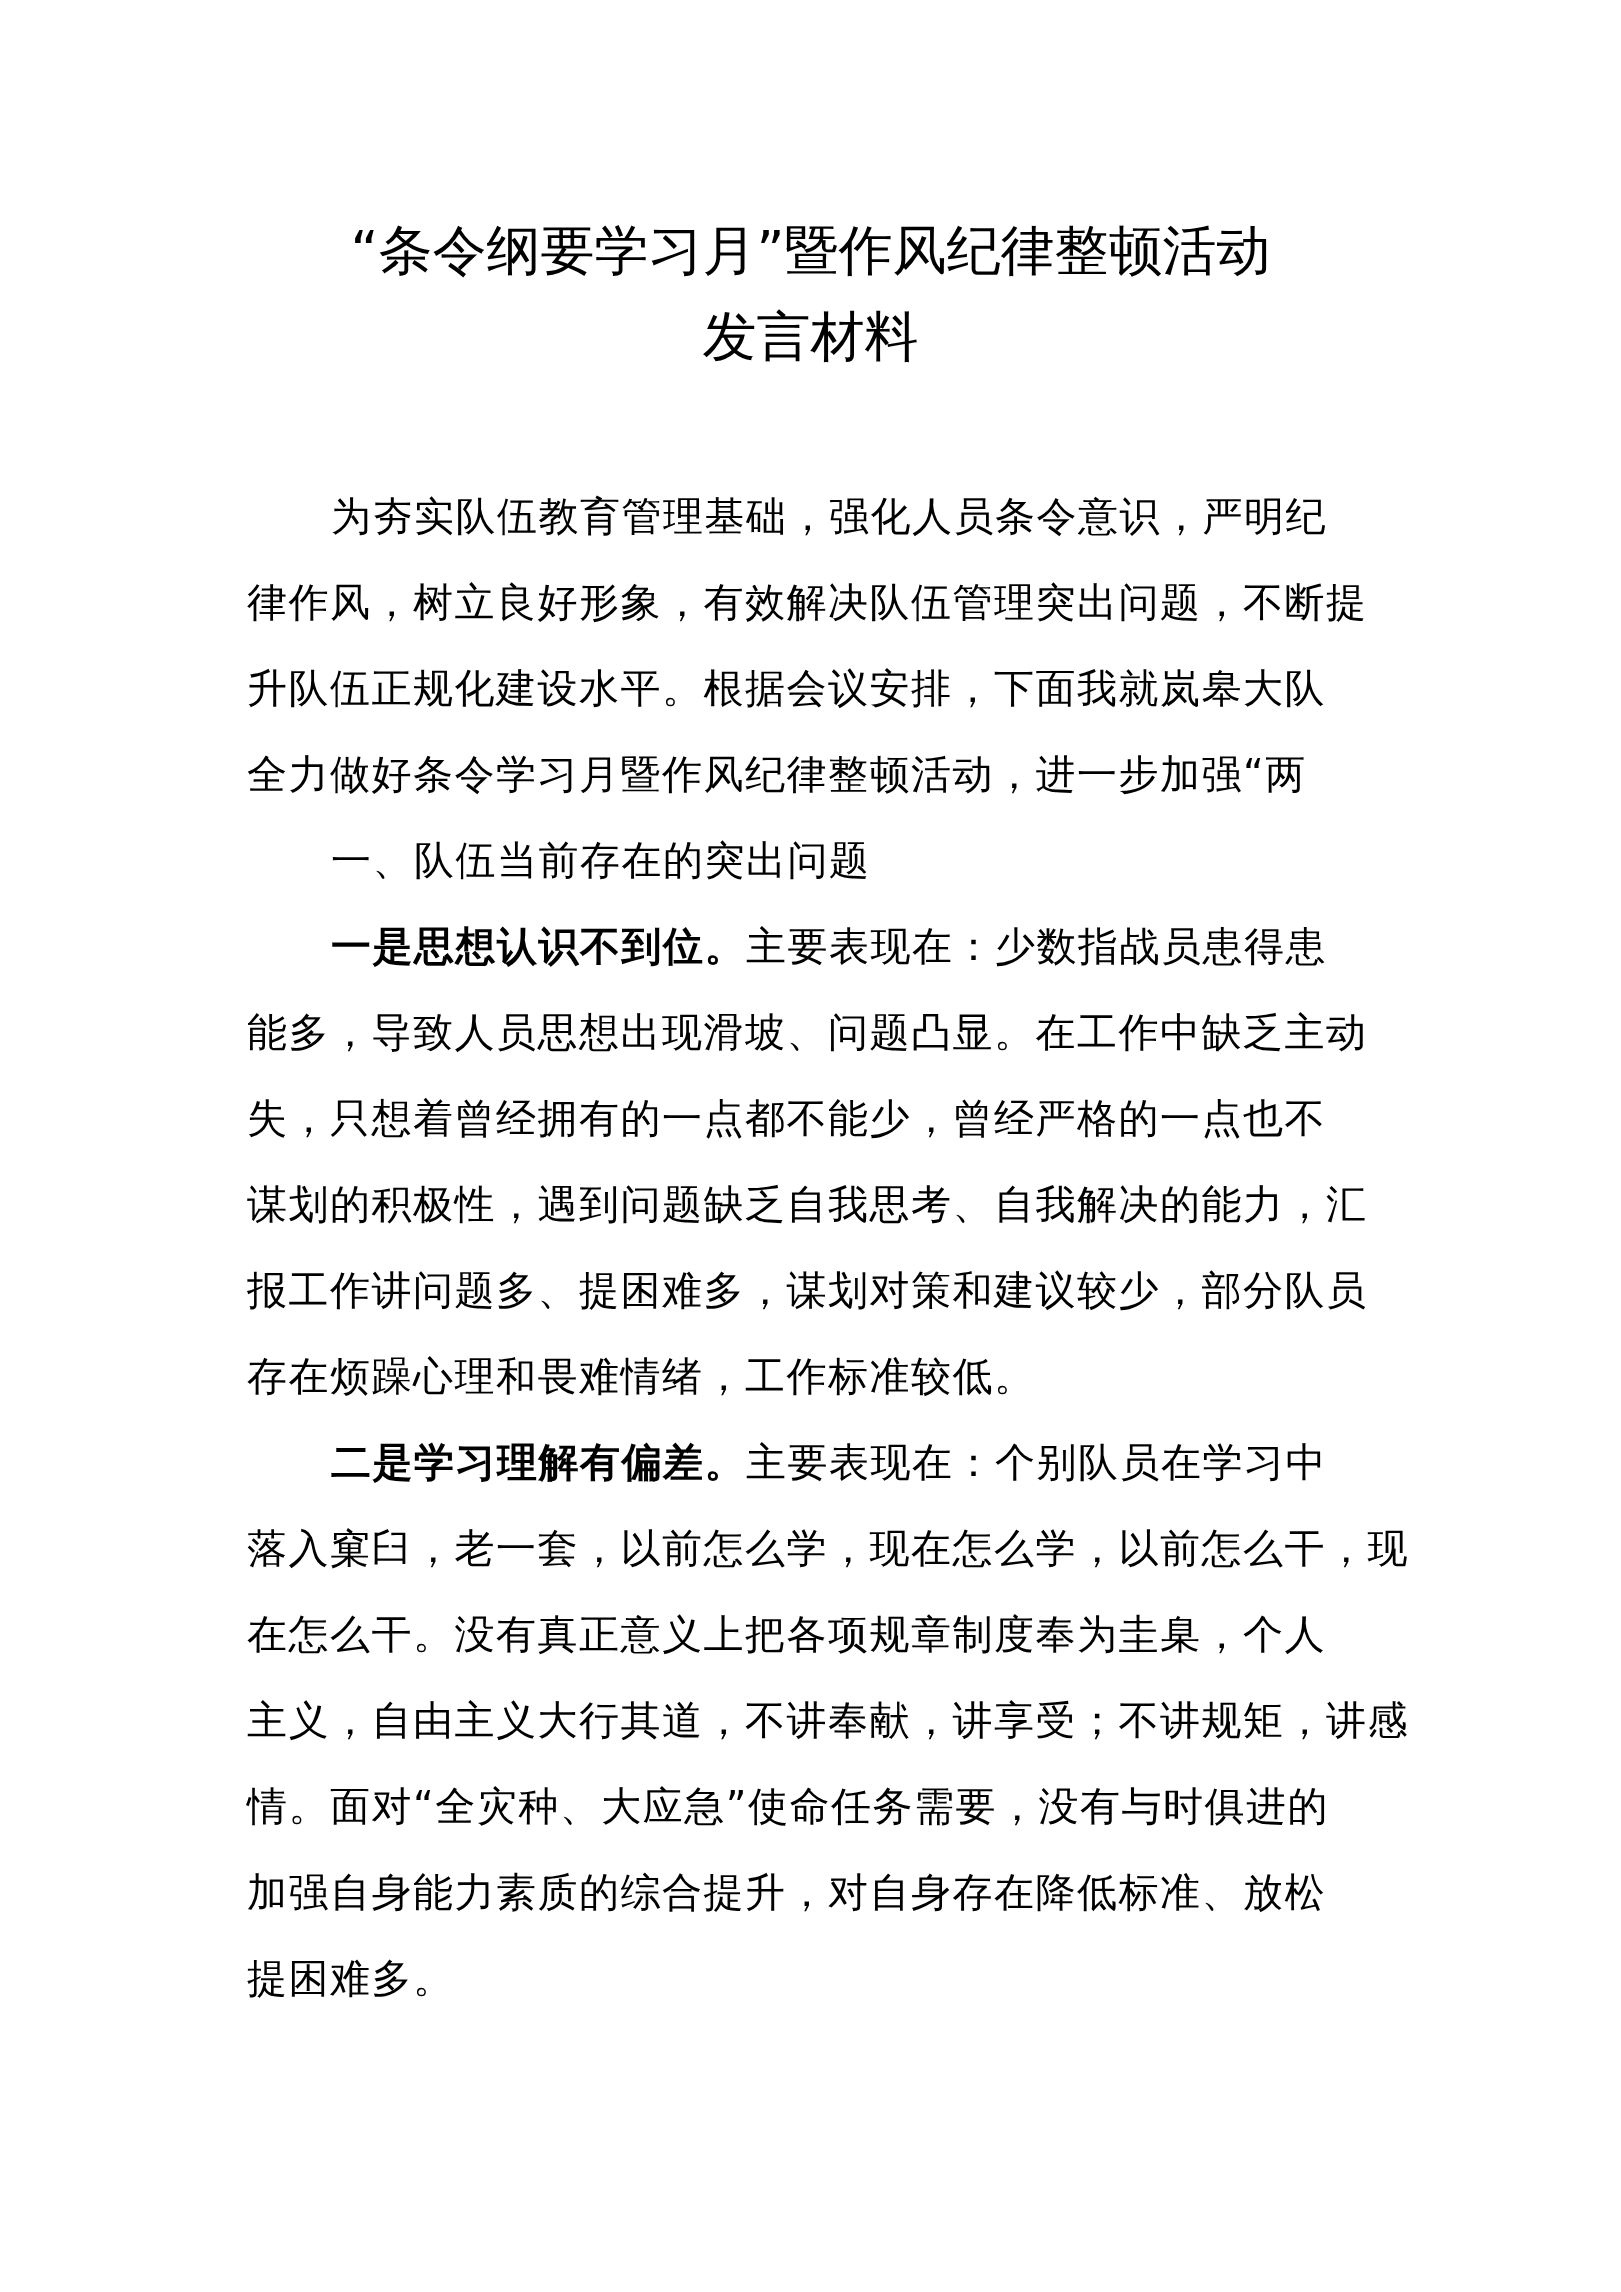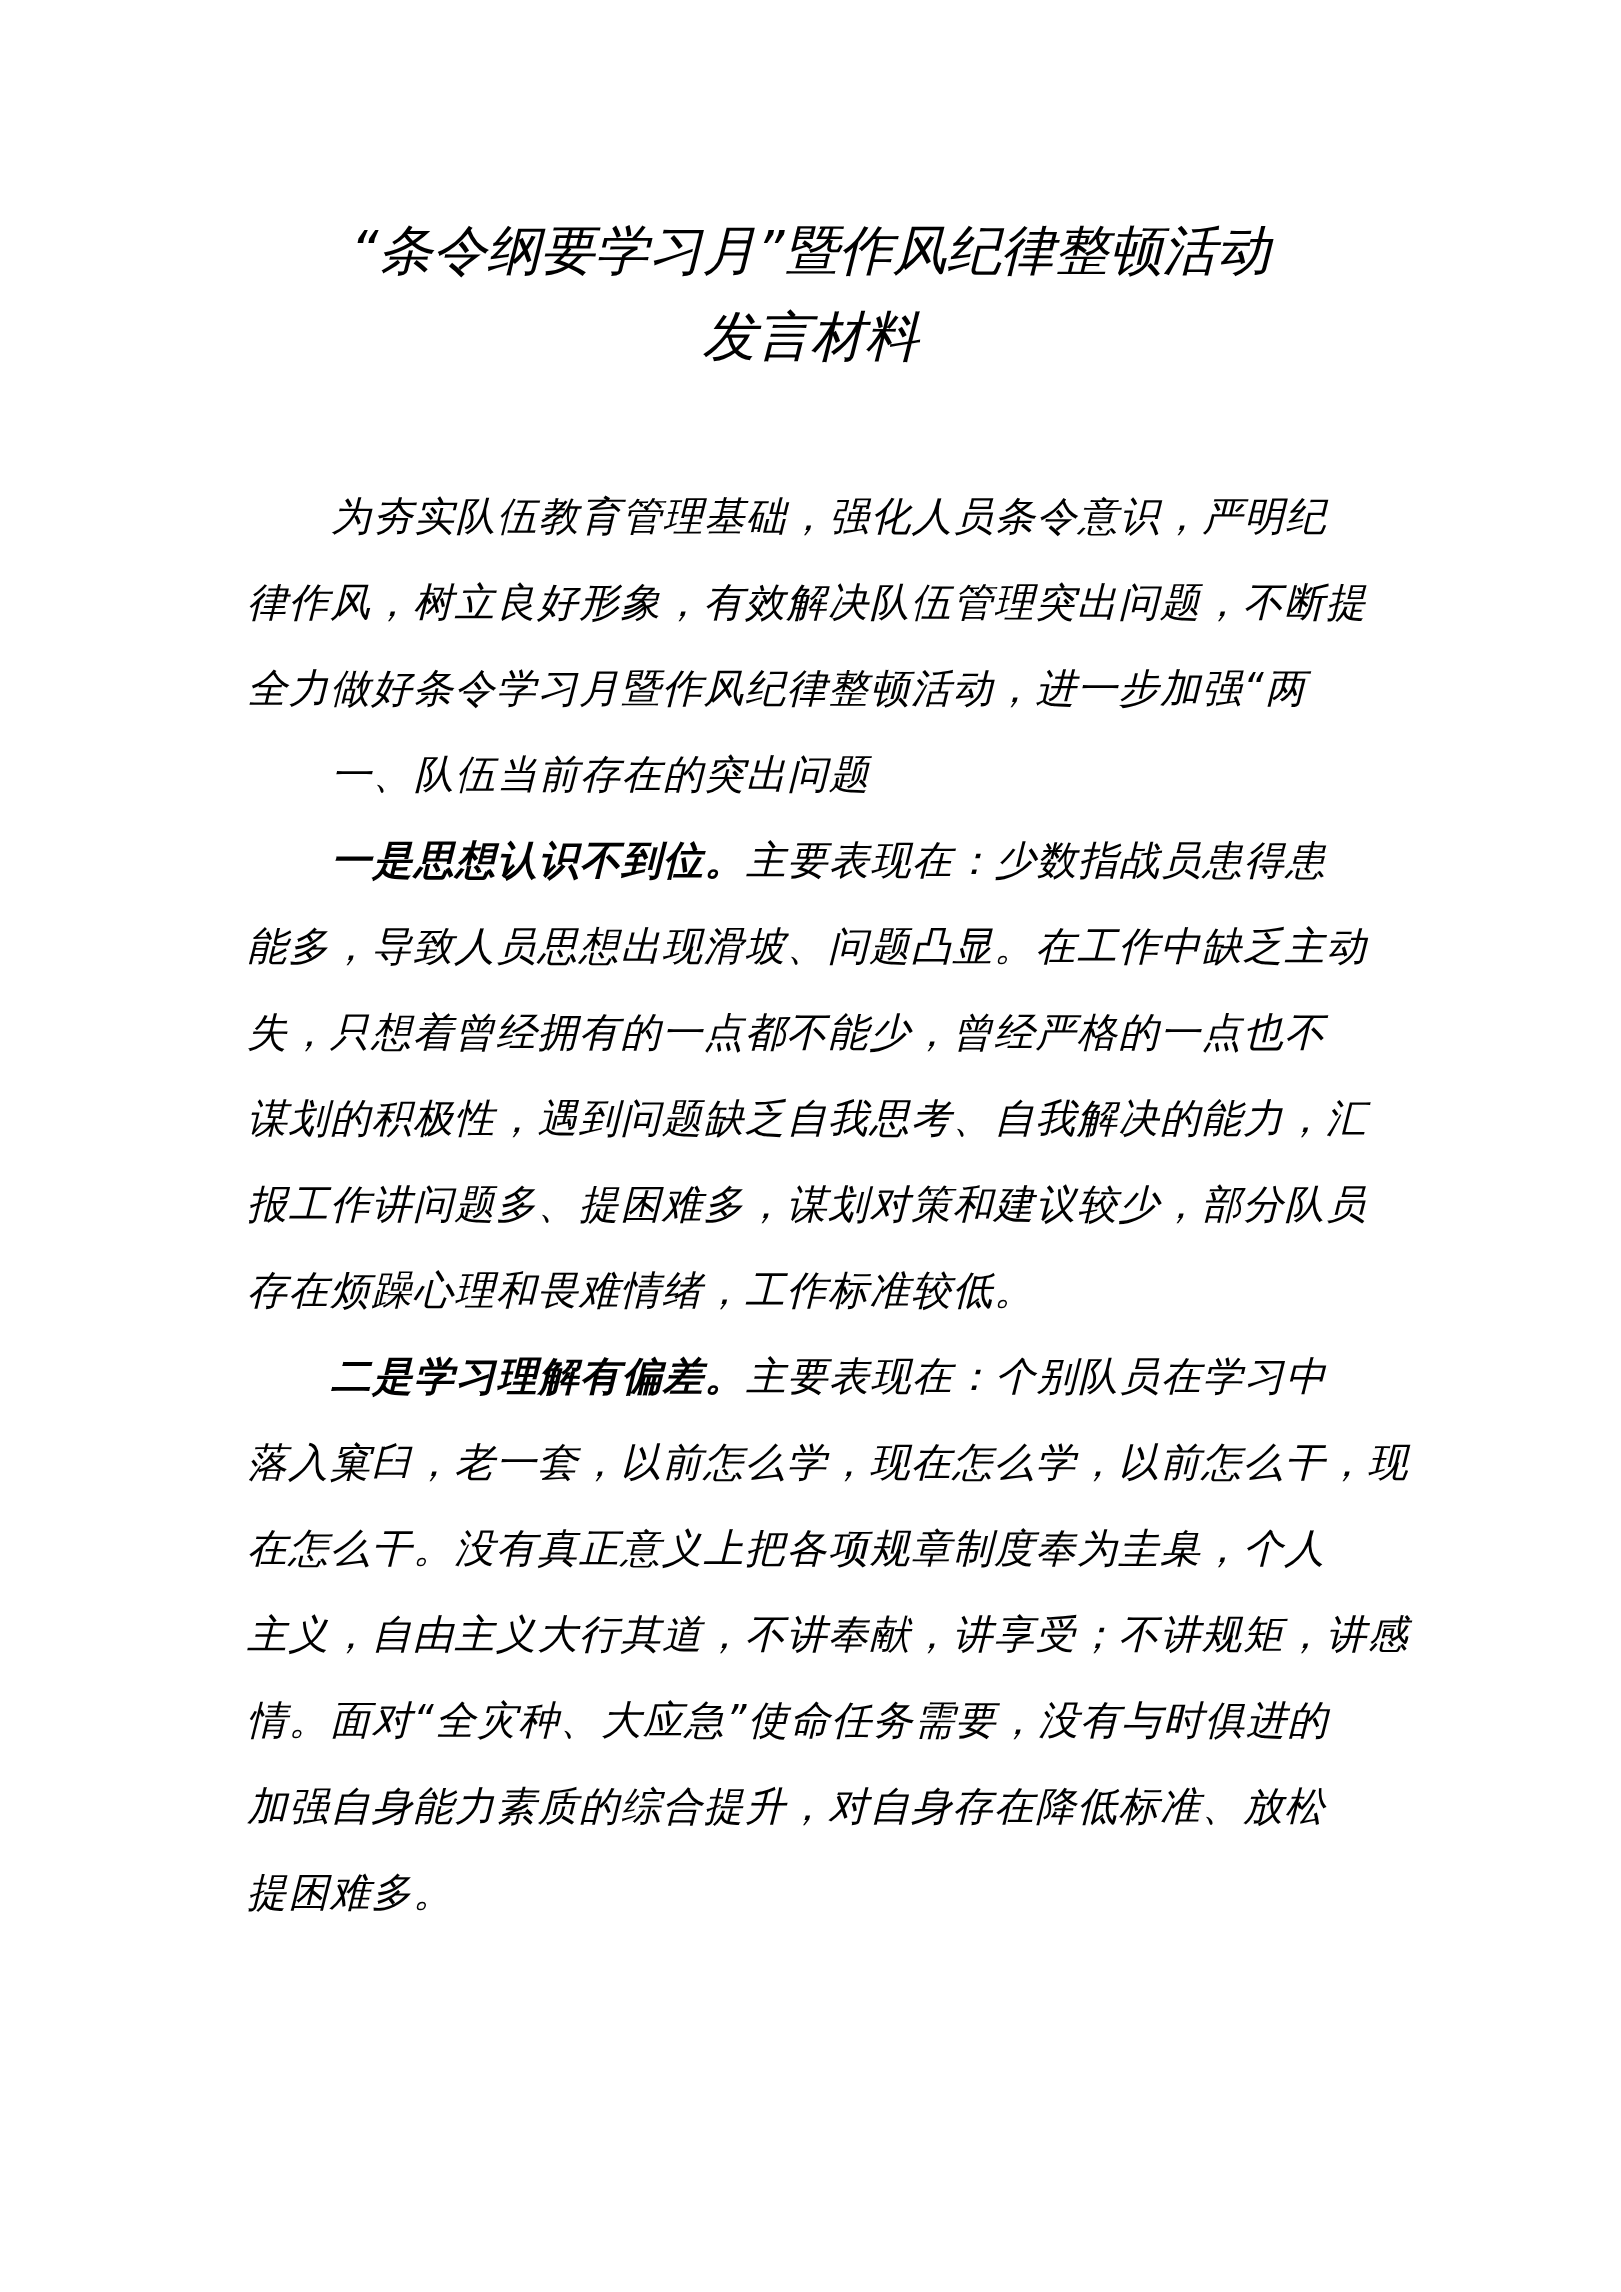--- a/index.html
+++ b/index.html
@@ -14,21 +14,20 @@
     overflow: hidden;
     font-family: "DejaVu Sans", "Liberation Sans", sans-serif;
     color: #000000;
   }
   .page {
     position: absolute;
     left: 0; top: 0;
     width: 1621px;
     height: 2081px;
     background: #ffffff;
-    font-style: italic;
   }
   .title {
     position: absolute;
     left: 0;
     width: 1621px;
     text-align: center;
     font-size: 54px;
     line-height: 86px;
     top: 208px;
     letter-spacing: 0px;
@@ -60,20 +59,21 @@
   <div class="title">
     <span class="tline">“条令纲要学习月”暨作风纪律整顿活动</span>
     <span class="tline">发言材料</span>
   </div>
 
   <div class="body">
 
     <div>
       <span class="line indent">为夯实队伍教育管理基础，强化人员条令意识，严明纪</span>
       <span class="line">律作风，树立良好形象，有效解决队伍管理突出问题，不断提</span>
+      <span class="line">升队伍正规化建设水平。根据会议安排，下面我就岚皋大队</span>
       <span class="line">全力做好条令学习月暨作风纪律整顿活动，进一步加强“两</span>
     </div>
 
     <div>
       <span class="line indent">一、队伍当前存在的突出问题</span>
     </div>
 
     <div>
       <span class="line indent"><span class="bold">一是思想认识不到位。</span><span>主要表现在：少数指战员患得患</span></span>
       <span class="line">能多，导致人员思想出现滑坡、问题凸显。在工作中缺乏主动</span>

